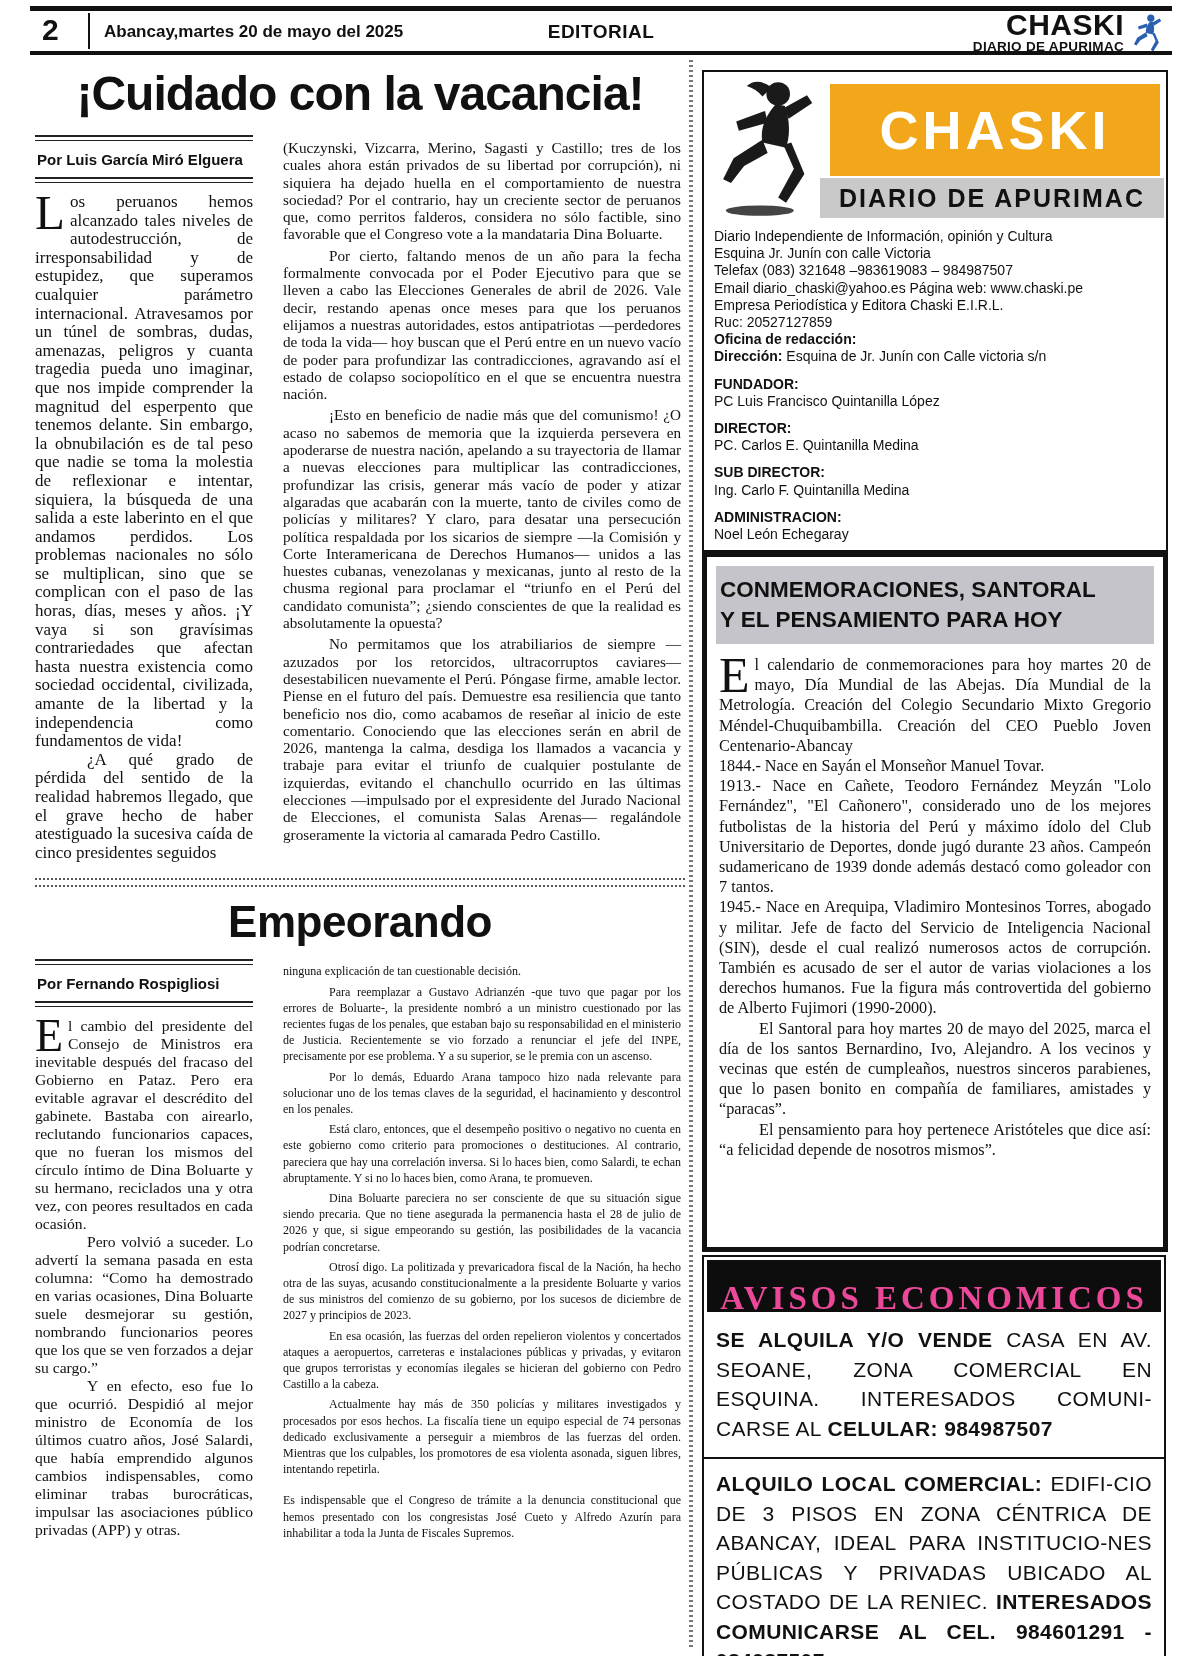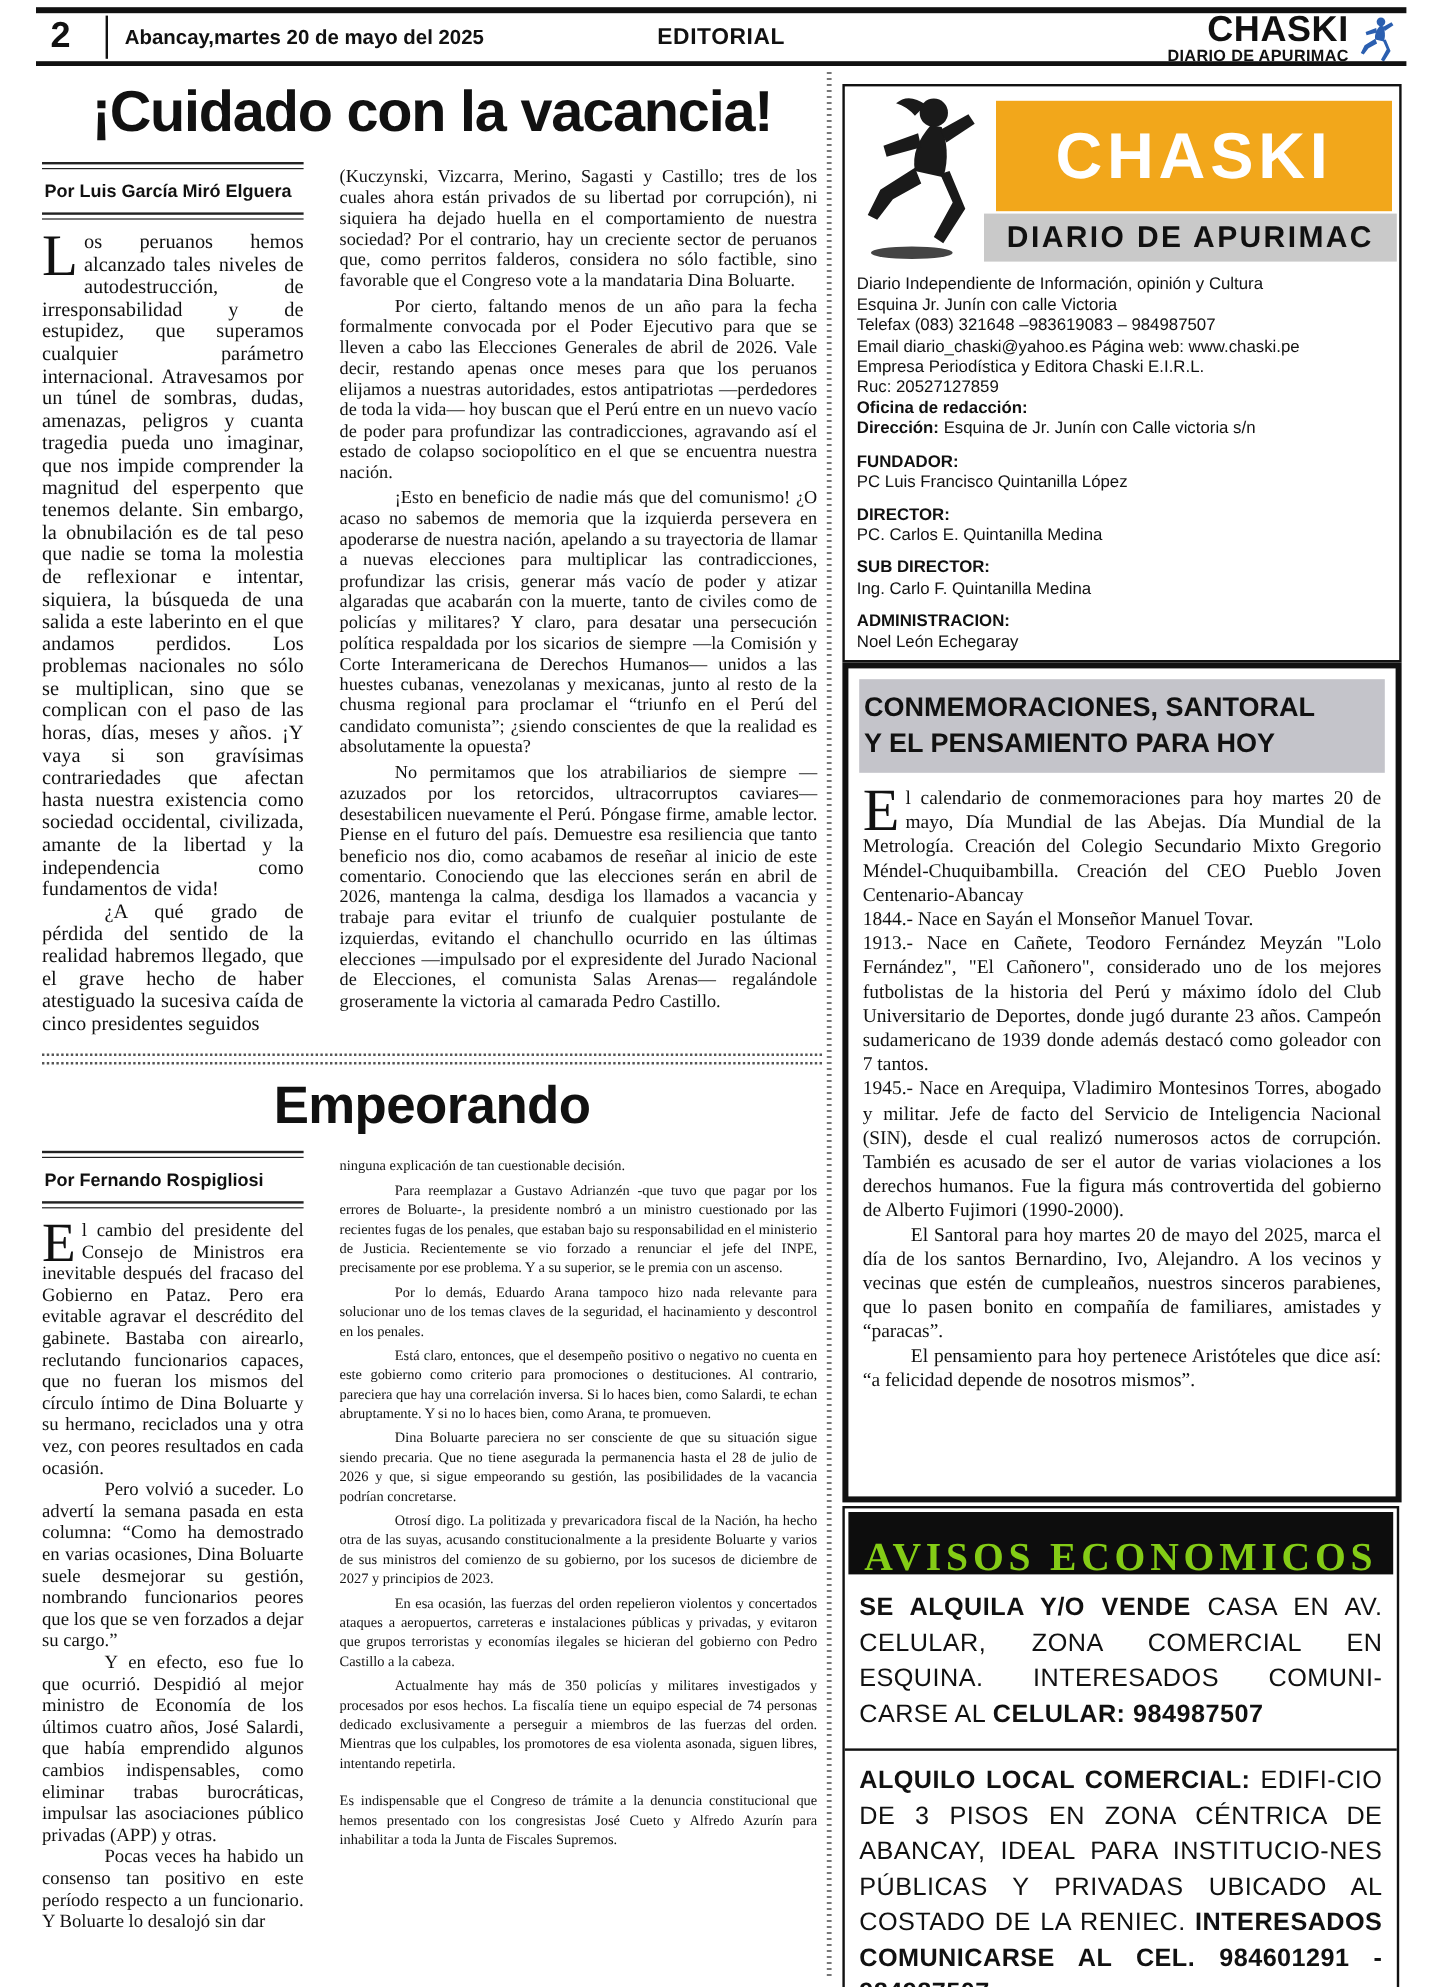--- a/index.html
+++ b/index.html
@@ -61,21 +61,21 @@
   .cm-head{margin:9px;background:#C4C4CA;padding:9px 4px;text-align:left;
            font:700 22.5px/30px "Liberation Sans",sans-serif;}
   .cm-body{padding:2px 12px 0;font-size:16.2px;line-height:20.2px;}
   .cm-body p{margin:0;text-align:justify;}
   .cm-body p.ind{text-indent:40px;}
   .cm-drop{float:left;font-size:50px;line-height:39px;padding:1px 5px 0 0;}
   .cm-sans{font-family:Liberation Serif, serif;}
 
   .box3{position:absolute;left:702px;top:1255px;width:460px;border:2px solid #111;}
   .av-banner{margin:3px;background:#0d0d0d;height:52px;display:flex;align-items:center;justify-content:center;}
-  .av-banner span{color:#84cc16;font:700 33px "Liberation Serif",serif;letter-spacing:4px;margin-top:25px;}
+  .av-banner span{color:#ec4899;font:700 33px "Liberation Serif",serif;letter-spacing:4px;margin-top:25px;}
   .ad{padding:10px 12px 14px;font:400 21px/29.5px "Liberation Sans",sans-serif;text-align:justify;letter-spacing:.4px;}
   .ad .b{font-weight:700;}
   .ad1{border-bottom:2px solid #111;}
 </style>
 </head>
 <body>
 
 <div class="rule-top"></div>
 <div class="hdr">
   <div class="pnum">2</div>
@@ -129,21 +129,20 @@
     <div class="cols">
       <div class="c1">
         <div class="bybox">
           <div class="rule2"></div>
           <div class="byline">Por Fernando Rospigliosi</div>
           <div class="rule2"></div>
         </div>
         <p><span class="dropcap">E</span><span>l cambio del presidente del Consejo de Ministros era inevitable después del fracaso del Gobierno en Pataz. Pero era evitable agravar el descrédito del gabinete. Bastaba con airearlo, reclutando funcionarios capaces, que no fueran los mismos del círculo íntimo de Dina Boluarte y su hermano, reciclados una y otra vez, con peores resultados en cada ocasión.</span></p>
         <p class="ind">Pero volvió a suceder. Lo advertí la semana pasada en esta columna: “Como ha demostrado en varias ocasiones, Dina Boluarte suele desmejorar su gestión, nombrando funcionarios peores que los que se ven forzados a dejar su cargo.”</p>
         <p class="ind">Y en efecto, eso fue lo que ocurrió. Despidió al mejor ministro de Economía de los últimos cuatro años, José Salardi, que había emprendido algunos cambios indispensables, como eliminar trabas burocráticas, impulsar las asociaciones público privadas (APP) y otras.</p>
-        <p class="ind">Pocas veces ha habido un consenso tan positivo en este período respecto a un funcionario. Y Boluarte lo desalojó sin dar</p>
       </div>
       <div class="c2">
         <p>ninguna explicación de tan cuestionable decisión.</p>
         <p class="ind">Para reemplazar a Gustavo Adrianzén -que tuvo que pagar por los errores de Boluarte-, la presidente nombró a un ministro cuestionado por las recientes fugas de los penales, que estaban bajo su responsabilidad en el ministerio de Justicia. Recientemente se vio forzado a renunciar el jefe del INPE, precisamente por ese problema. Y a su superior, se le premia con un ascenso.</p>
         <p class="ind">Por lo demás, Eduardo Arana tampoco hizo nada relevante para solucionar uno de los temas claves de la seguridad, el hacinamiento y descontrol en los penales.</p>
         <p class="ind">Está claro, entonces, que el desempeño positivo o negativo no cuenta en este gobierno como criterio para promociones o destituciones. Al contrario, pareciera que hay una correlación inversa. Si lo haces bien, como Salardi, te echan abruptamente. Y si no lo haces bien, como Arana, te promueven.</p>
         <p class="ind">Dina Boluarte pareciera no ser consciente de que su situación sigue siendo precaria. Que no tiene asegurada la permanencia hasta el 28 de julio de 2026 y que, si sigue empeorando su gestión, las posibilidades de la vacancia podrían concretarse.</p>
         <p class="ind">Otrosí digo. La politizada y prevaricadora fiscal de la Nación, ha hecho otra de las suyas, acusando constitucionalmente a la presidente Boluarte y varios de sus ministros del comienzo de su gobierno, por los sucesos de diciembre de 2027 y principios de 2023.</p>
         <p class="ind">En esa ocasión, las fuerzas del orden repelieron violentos y concertados ataques a aeropuertos, carreteras e instalaciones públicas y privadas, y evitaron que grupos terroristas y economías ilegales se hicieran del gobierno con Pedro Castillo a la cabeza.</p>
         <p class="ind">Actualmente hay más de 350 policías y militares investigados y procesados por esos hechos. La fiscalía tiene un equipo especial de 74 personas dedicado exclusivamente a perseguir a miembros de las fuerzas del orden. Mientras que los culpables, los promotores de esa violenta asonada, siguen libres, intentando repetirla.</p>
@@ -215,18 +214,18 @@
     <p class="ind">El Santoral para hoy martes 20 de mayo del 2025, marca el día de los santos Bernardino, Ivo, Alejandro. A los vecinos y vecinas que estén de cumpleaños, nuestros sinceros parabienes, que lo pasen bonito en compañía de familiares, amistades y “paracas”.</p>
     <p class="ind"><span>El pensamiento para hoy pertenece </span><span class="cm-sans">Aristóteles</span><span> que dice así: </span><span class="cm-sans">“a felicidad depende de nosotros mismos”.</span></p>
   </div>
 </div>
 
 <div class="box3">
   <div class="av-banner">
     <span>AVISOS ECONOMICOS</span>
   </div>
   <div class="ad ad1">
-    <span class="b">SE ALQUILA Y/O VENDE</span><span> CASA EN AV. CELULAR, ZONA COMERCIAL EN ESQUINA. INTERESADOS COMUNI-CARSE AL </span><span class="b">CELULAR: 984987507</span>
+    <span class="b">SE ALQUILA Y/O VENDE</span><span> CASA EN AV. SEOANE, ZONA COMERCIAL EN ESQUINA. INTERESADOS COMUNI-CARSE AL </span><span class="b">CELULAR: 984987507</span>
   </div>
   <div class="ad">
     <span class="b">ALQUILO LOCAL COMERCIAL:</span><span> EDIFI-CIO DE 3 PISOS EN  ZONA CÉNTRICA DE ABANCAY, IDEAL PARA INSTITUCIO-NES PÚBLICAS Y PRIVADAS UBICADO AL COSTADO DE LA RENIEC. </span><span class="b">INTERESADOS COMUNICARSE AL CEL. 984601291 - 984987507</span><span>.</span>
   </div>
 </div>
 
 </body></html>

